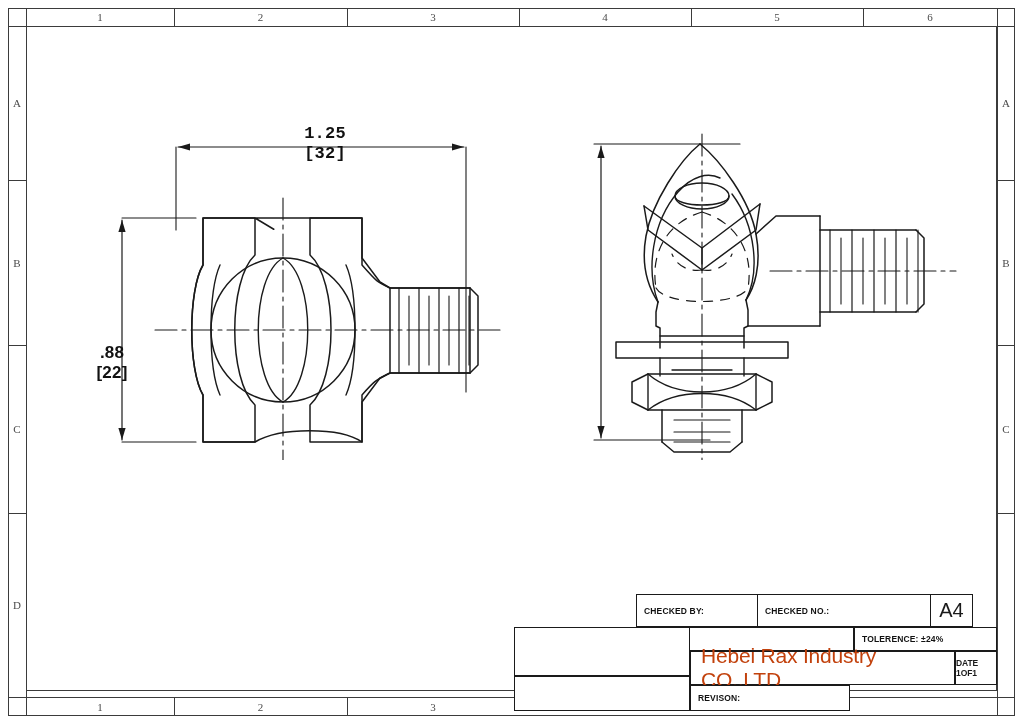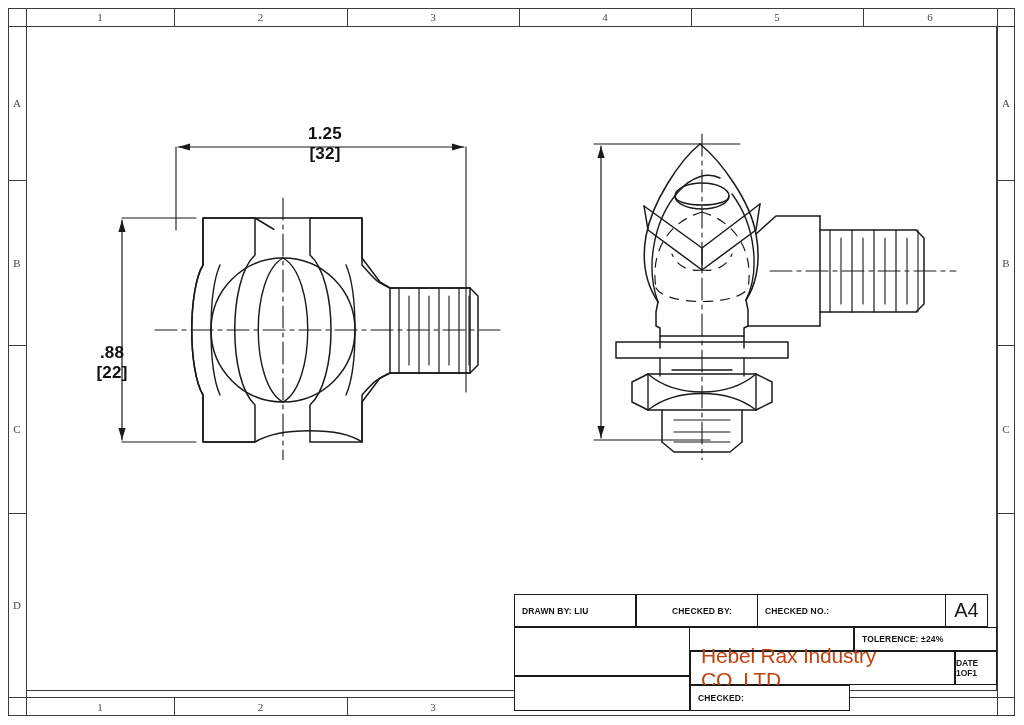--- a/index.html
+++ b/index.html
@@ -165,21 +165,21 @@
       <line x1="339" y1="158" x2="339" y2="243" stroke-width="1.2"></line>
       <line x1="349" y1="166" x2="349" y2="235" stroke-width="1.1"></line>
       <line x1="359" y1="158" x2="359" y2="243" stroke-width="1.2"></line>
       <line x1="369" y1="166" x2="369" y2="235" stroke-width="1.1"></line>
 
       <line x1="55" y1="200" x2="400" y2="200" stroke-width="1.1" stroke-dasharray="22,5,4,5"></line>
       <line x1="183" y1="68" x2="183" y2="330" stroke-width="1.1" stroke-dasharray="22,5,4,5"></line>
     </g>
   </svg>
 
-  <div class="dim" style="left:272px;top:124px;width:106px;">1.25
+  <div class="dim" style="left:272px;top:124px;width:106px;font-family:Liberation Mono, monospace;">1.25
 [32]</div>
   <div class="dim" style="left:74px;top:306px;width:76px;margin-top:37px;">.88
 [22]</div>
 
   <svg style="position:absolute;left:580px;top:130px;width:400px;height:330px;" viewBox="0 0 400 330" width="400" height="330">
     <g class="nofill" stroke="#1a1a1a" stroke-width="1.5" stroke-linejoin="round" stroke-linecap="round">
 
       <line x1="14" y1="14" x2="160" y2="14" stroke-width="1.1"></line>
       <line x1="14" y1="310" x2="130" y2="310" stroke-width="1.1"></line>
 
@@ -255,46 +255,43 @@
       <line x1="94" y1="312" x2="150" y2="312" stroke-width="1.2"></line>
 
       <line x1="122" y1="4" x2="122" y2="330" stroke-width="1.1" stroke-dasharray="22,5,4,5"></line>
       <line x1="190" y1="141" x2="376" y2="141" stroke-width="1.1" stroke-dasharray="22,5,4,5"></line>
     </g>
   </svg>
 
 
   <div class="tb" style="left:514px;top:594px;width:483px;height:103px;">
 
-    <div class="tb-cell" style="left:0px;top:0px;width:122px;height:33px;">
-      <span class="tb-label">DRAWN BY:  LIU</span>
-    </div>
-    <div class="tb-cell" style="left:122px;top:0px;width:142px;height:33px;padding-left:28px;">
+    <div class="tb-cell" style="left:122px;top:0px;width:142px;height:33px;">
       <span class="tb-label">CHECKED BY:</span>
     </div>
     <div class="tb-cell" style="left:243px;top:0px;width:197px;height:33px;">
       <span class="tb-label">CHECKED NO.:</span>
     </div>
-    <div class="tb-cell tb-a4" style="left:431px;top:0px;width:43px;height:33px;">
+    <div class="tb-cell tb-a4" style="left:416px;top:0px;width:43px;height:33px;">
       <span>A4</span>
     </div>
 
     <div class="tb-cell" style="left:0px;top:33px;width:176px;height:49px;"></div>
 
     <div class="tb-cell" style="left:176px;top:33px;width:164px;height:24px;border-left:none;"></div>
     <div class="tb-cell" style="left:340px;top:33px;width:143px;height:24px;">
       <span class="tb-label">TOLERENCE:  ±24%</span>
     </div>
 
     <div class="tb-cell tb-company" style="left:176px;top:57px;width:265px;height:34px;">
       <span>Hebei Rax Industry CO.,LTD</span>
     </div>
     <div class="tb-cell tb-shate" style="left:441px;top:57px;width:42px;height:34px;">
       <span>DATE 1OF1</span>
     </div>
 
     <div class="tb-cell" style="left:176px;top:91px;width:160px;height:26px;">
-      <span class="tb-label">CHECKED:</span>
+      <span class="tb-label">REVISON:</span>
     </div>
     <div class="tb-cell" style="left:0px;top:82px;width:176px;height:35px;"></div>
   </div>
 
 </div>
 
 </body></html>

